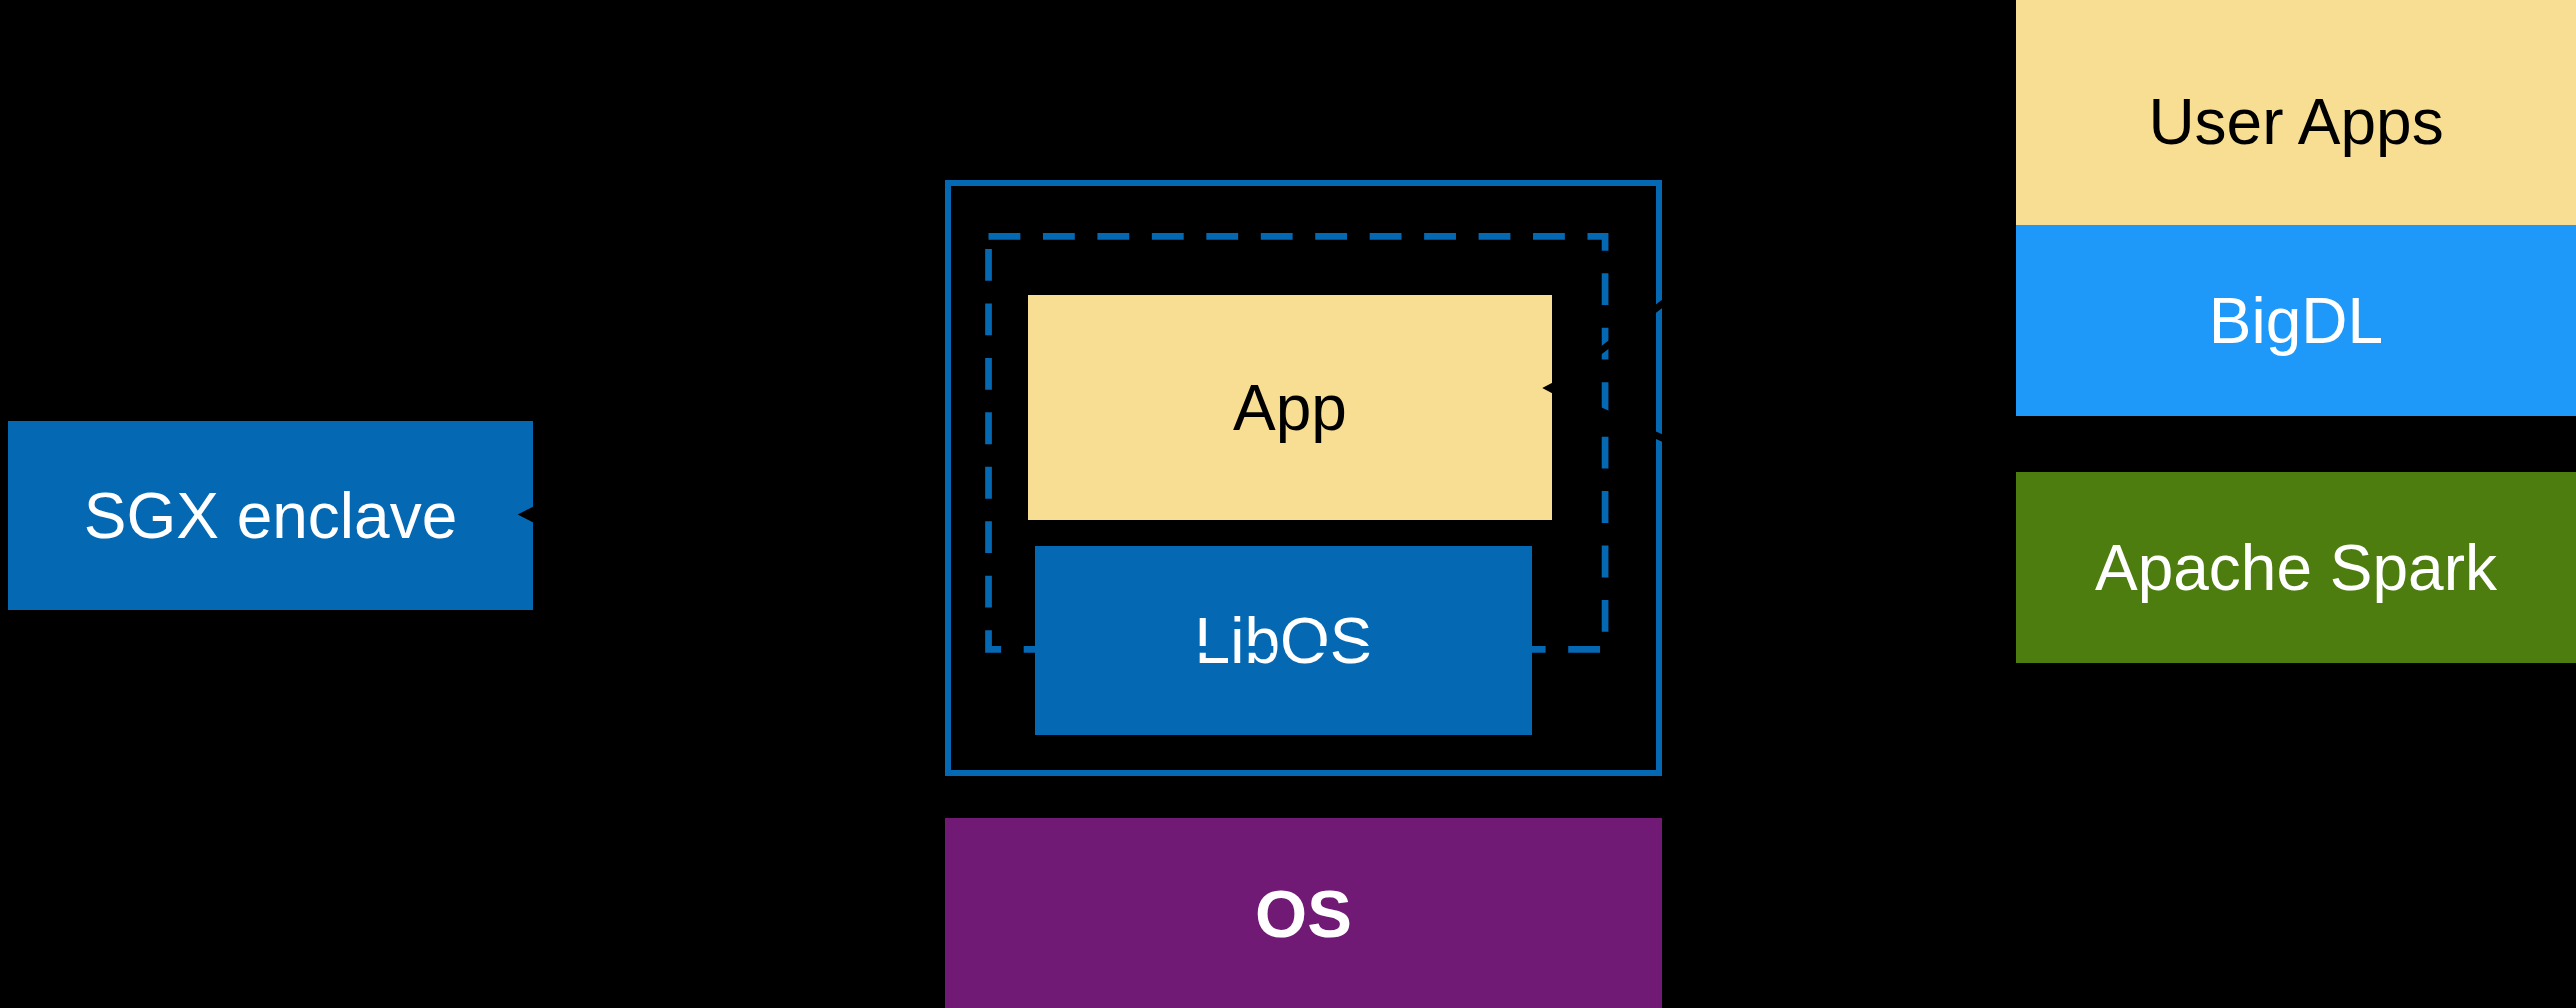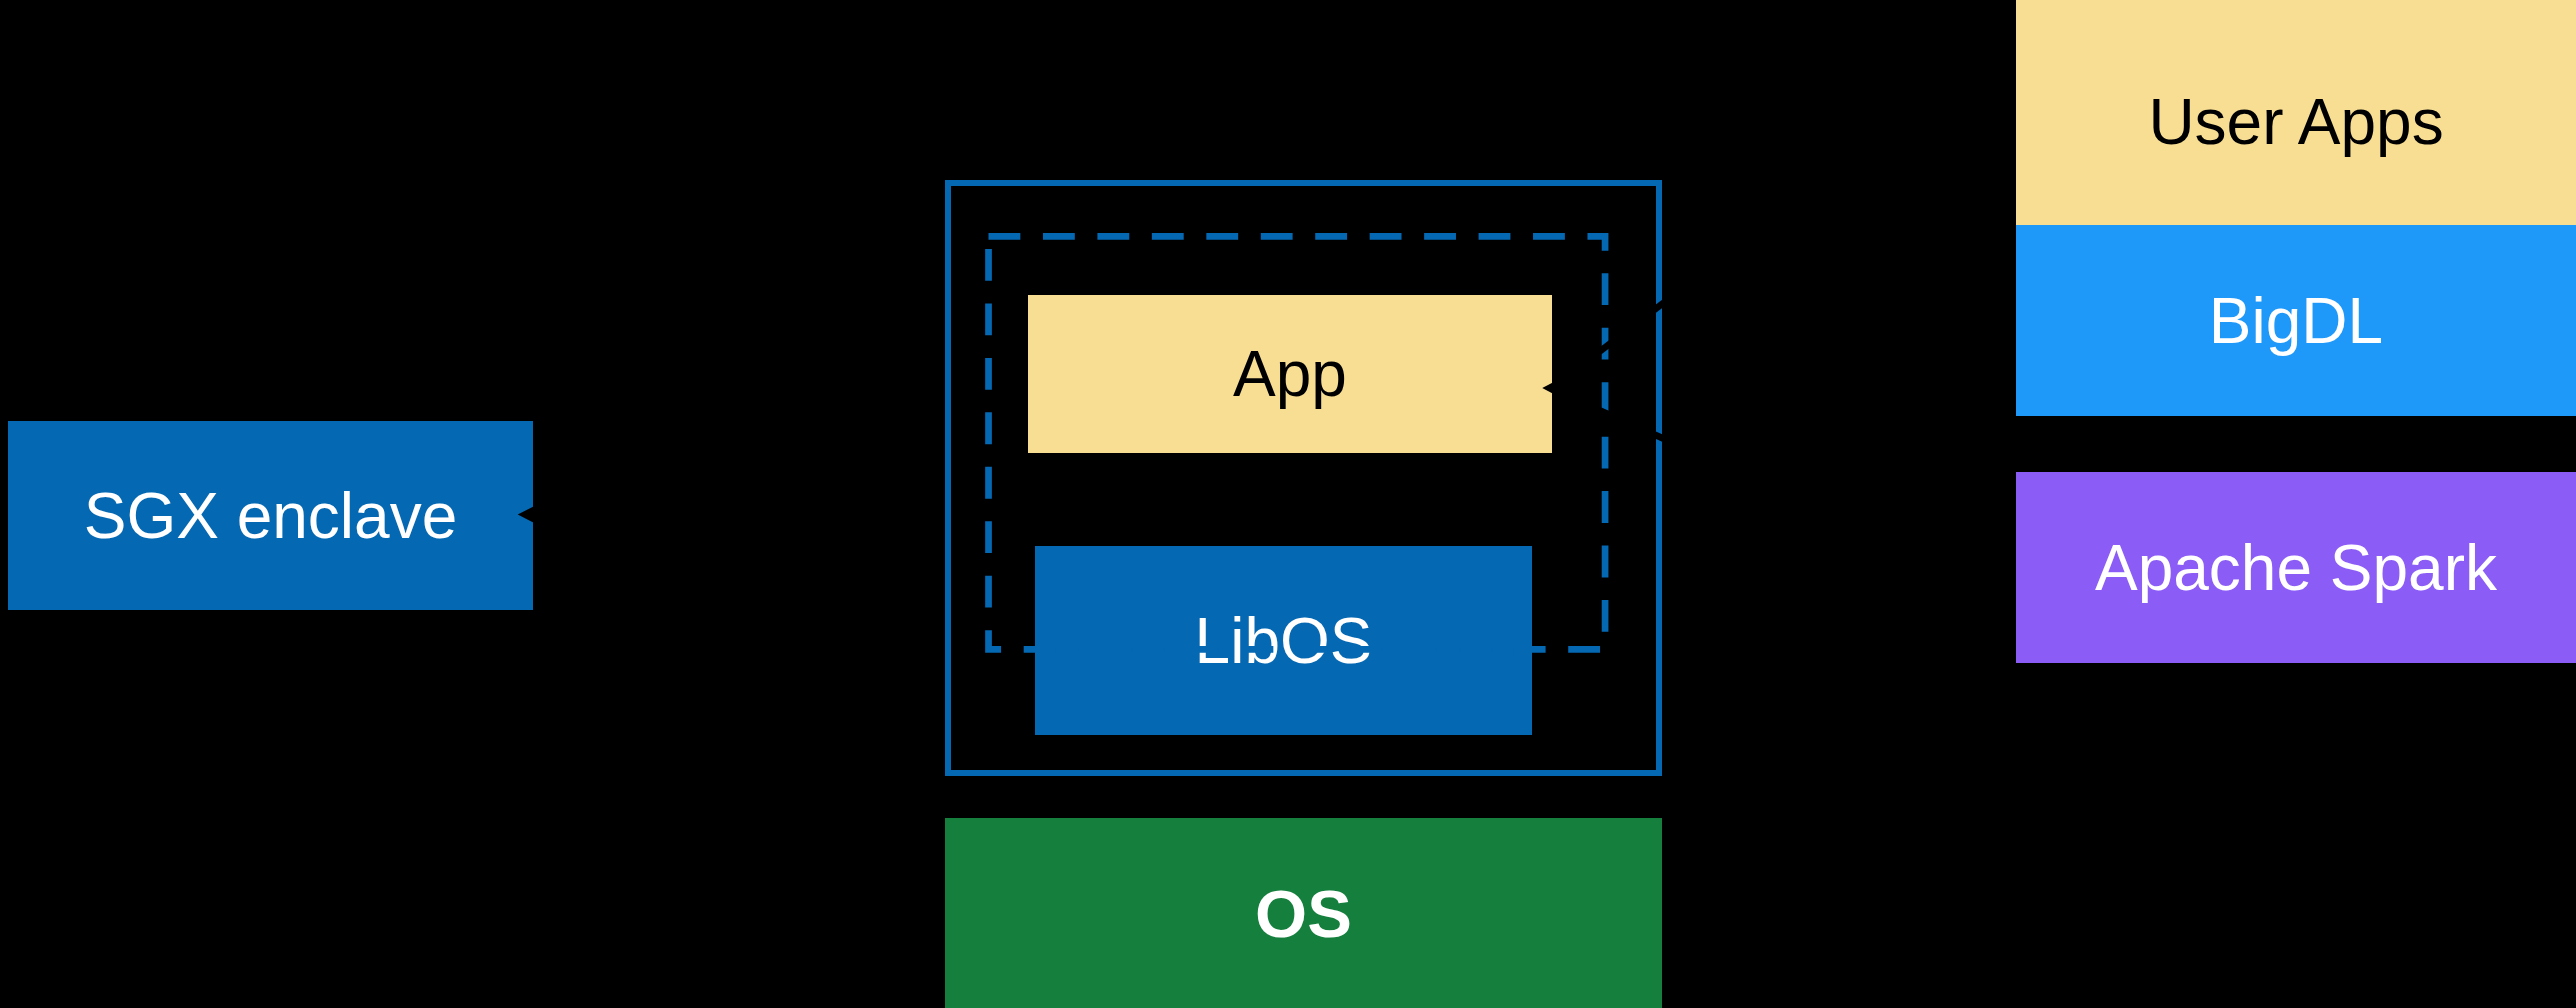--- a/index.html
+++ b/index.html
@@ -19,21 +19,21 @@
     font-size: 64px;
     line-height: 1;
     box-sizing: border-box;
     white-space: nowrap;
   }
   
   #sgx-box        { left: 0px;    top: 421px; width: 525px; height: 189px; margin-left: 8px; }
   
   #enclave-border { left: 945px; top: 180px; width: 717px; height: 596px;
                     border: 6.7px solid transparent; background: transparent; }
-  #app-box        { left: 1028px; top: 295px; width: 524px; height: 158px; align-items: center; }
+  #app-box        { left: 1028px; top: 295px; width: 524px; height: 225px; align-items: center; }
   #libos-box      { left: 1035px; top: 546px; width: 497px; height: 189px; }
   #os-box         { left: 945px; top: 818px; width: 717px; height: 190px; font-weight: bold; font-size: 67px; }
   
   #user-apps-box  { left: 2016px; top: 0px;   width: 560px; height: 244px; }
   #bigdl-box      { left: 2016px; top: 225px; width: 560px; height: 191px; }
   #spark-box      { left: 2016px; top: 472px; width: 560px; height: 191px; }
   
   #overlay {
     position: absolute;
     left: 0; top: 0;
@@ -54,33 +54,33 @@
   <div class="box" id="enclave-border" style="border-color: rgb(5, 104, 179);"></div>
 
   <div class="box" id="app-box" style="background-color: rgb(248, 222, 147); color: rgb(0, 0, 0);">
     <span>App</span>
   </div>
 
   <div class="box" id="libos-box" style="background-color: rgb(5, 104, 179); color: rgb(255, 255, 255);">
     <span>LibOS</span>
   </div>
 
-  <div class="box" id="os-box" style="background-color: #15803d; color: rgb(255, 255, 255);">
+  <div class="box" id="os-box" style="background-color: #701a75; color: rgb(255, 255, 255);">
     <span>OS</span>
   </div>
 
   <div class="box" id="user-apps-box" style="background-color: rgb(248, 222, 147); color: rgb(0, 0, 0);">
     <span>User Apps</span>
   </div>
 
   <div class="box" id="bigdl-box" style="background-color: rgb(30, 153, 250); color: rgb(255, 255, 255);">
     <span>BigDL</span>
   </div>
 
-  <div class="box" id="spark-box" style="background-color: #8b5cf6; color: rgb(255, 255, 255);">
+  <div class="box" id="spark-box" style="background-color: #4d7c0f; color: rgb(255, 255, 255);">
     <span>Apache Spark</span>
   </div>
 
   <svg id="overlay" viewBox="0 0 3075 1204" xmlns="http://www.w3.org/2000/svg">
 
     <rect x="1180" y="282" width="736" height="493" fill="none" stroke-width="8" stroke-dasharray="38 27" stroke="#0568B3"></rect>
 
     <line x1="1126" y1="614" x2="652" y2="614" stroke-width="8" stroke="#000000"></line>
     <polygon points="618,614 655,595 655,633" fill="#000000"></polygon>
 

